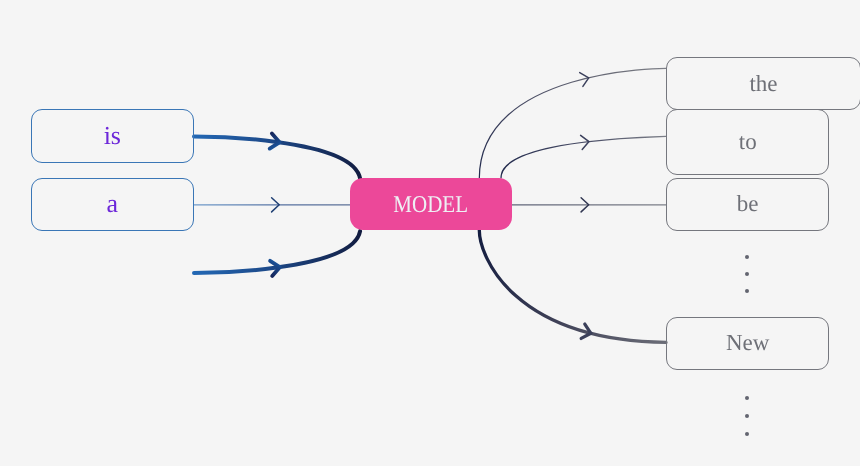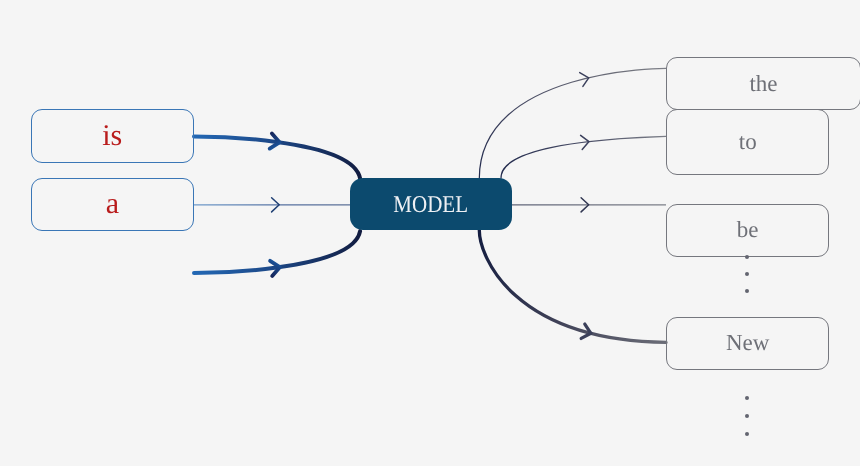--- a/index.html
+++ b/index.html
@@ -2,23 +2,23 @@
 <html><head>
 <meta charset="utf-8">
 <style>
 html,body{margin:0;padding:0;}
 body{width:860px;height:466px;background:#f5f5f5;font-family:"Liberation Serif",serif;overflow:hidden;-webkit-font-smoothing:antialiased;text-rendering:geometricPrecision;}
 .node span{transform:translateZ(0);}
 .model-node span{transform:translateZ(0) scaleX(0.875) translateY(1.3px);display:inline-block;}
 .stage{position:relative;width:860px;height:466px;background:#f5f5f5;}
 svg.edges{position:absolute;left:0;top:0;width:860px;height:466px;overflow:visible;}
 .node{position:absolute;box-sizing:border-box;display:flex;align-items:center;justify-content:center;border-radius:11px;}
-.in-node{border:1.5px solid #3a76b6;color:#b91c1c;font-size:30px;}
+.in-node{border:1.5px solid #3a76b6;color:#6d28d9;font-size:26px;}
 .out-node{border:1.5px solid #75777e;color:#6e7077;font-size:23px;}
-.model-node{background:#0c4a6e;color:#eef0f4;font-size:24px;border-radius:13px;}
+.model-node{background:#ec4899;color:#eef0f4;font-size:24px;border-radius:13px;}
 .dots{position:absolute;}
 .dot{position:absolute;width:4px;height:4px;border-radius:50%;background:#636570;}
 </style>
 </head>
 <body>
 
 <div class="stage">
   <svg class="edges" viewBox="0 0 860 466" width="860" height="466">
     <defs>
       <linearGradient id="gIn1" gradientUnits="userSpaceOnUse" x1="194" y1="136.4" x2="360.1" y2="178.4">
@@ -107,21 +107,21 @@
   <div class="node model-node" style="left:349.6px;top:178.3px;width:162.8px;height:51.8px;">
     <span>MODEL</span>
   </div>
 
   <div class="node out-node" style="left:666px;top:57px;width:195px;height:53.4px;">
     <span>the</span>
   </div>
   <div class="node out-node" style="left:666px;top:109.4px;width:163.4px;height:66px;">
     <span>to</span>
   </div>
-  <div class="node out-node" style="left:666px;top:177.6px;width:163.4px;height:53.4px;margin-top:26px;">
+  <div class="node out-node" style="left:666px;top:177.6px;width:163.4px;height:53.4px;">
     <span>be</span>
   </div>
   <div class="node out-node" style="left:666px;top:316.6px;width:163.4px;height:53.4px;text-align:center;">
     <span>New</span>
   </div>
 
   <div class="dots" style="left:745.1px;top:254.8px;width:4px;height:42px;">
     <span class="dot" style="top:0;left:0;"></span>
     <span class="dot" style="top:17.6px;left:0;"></span>
     <span class="dot" style="top:34.3px;left:0;"></span>

